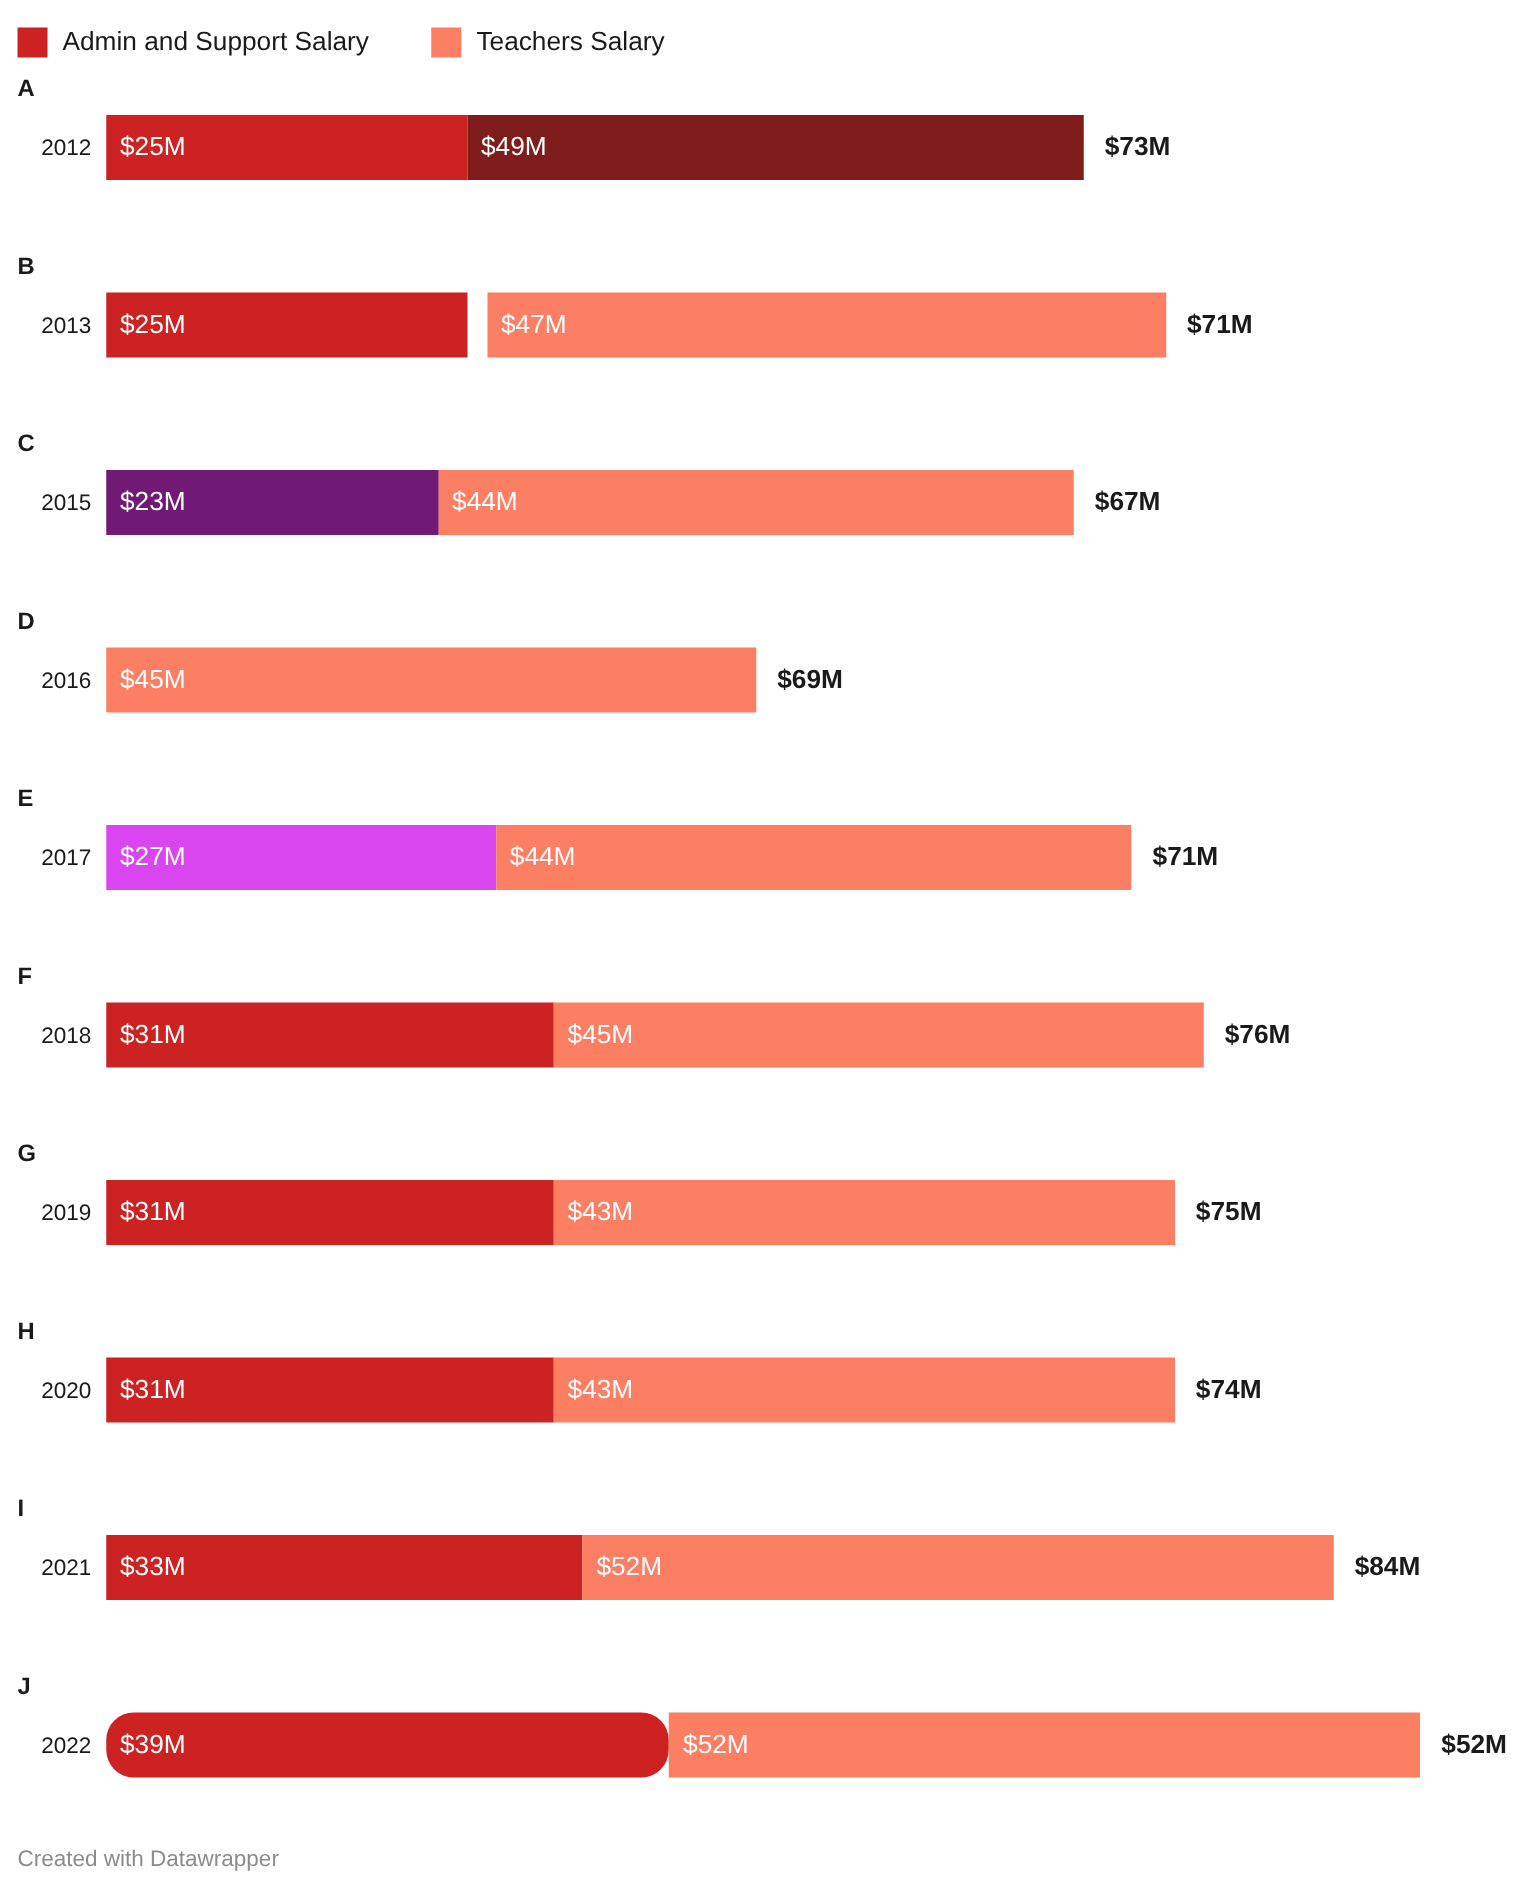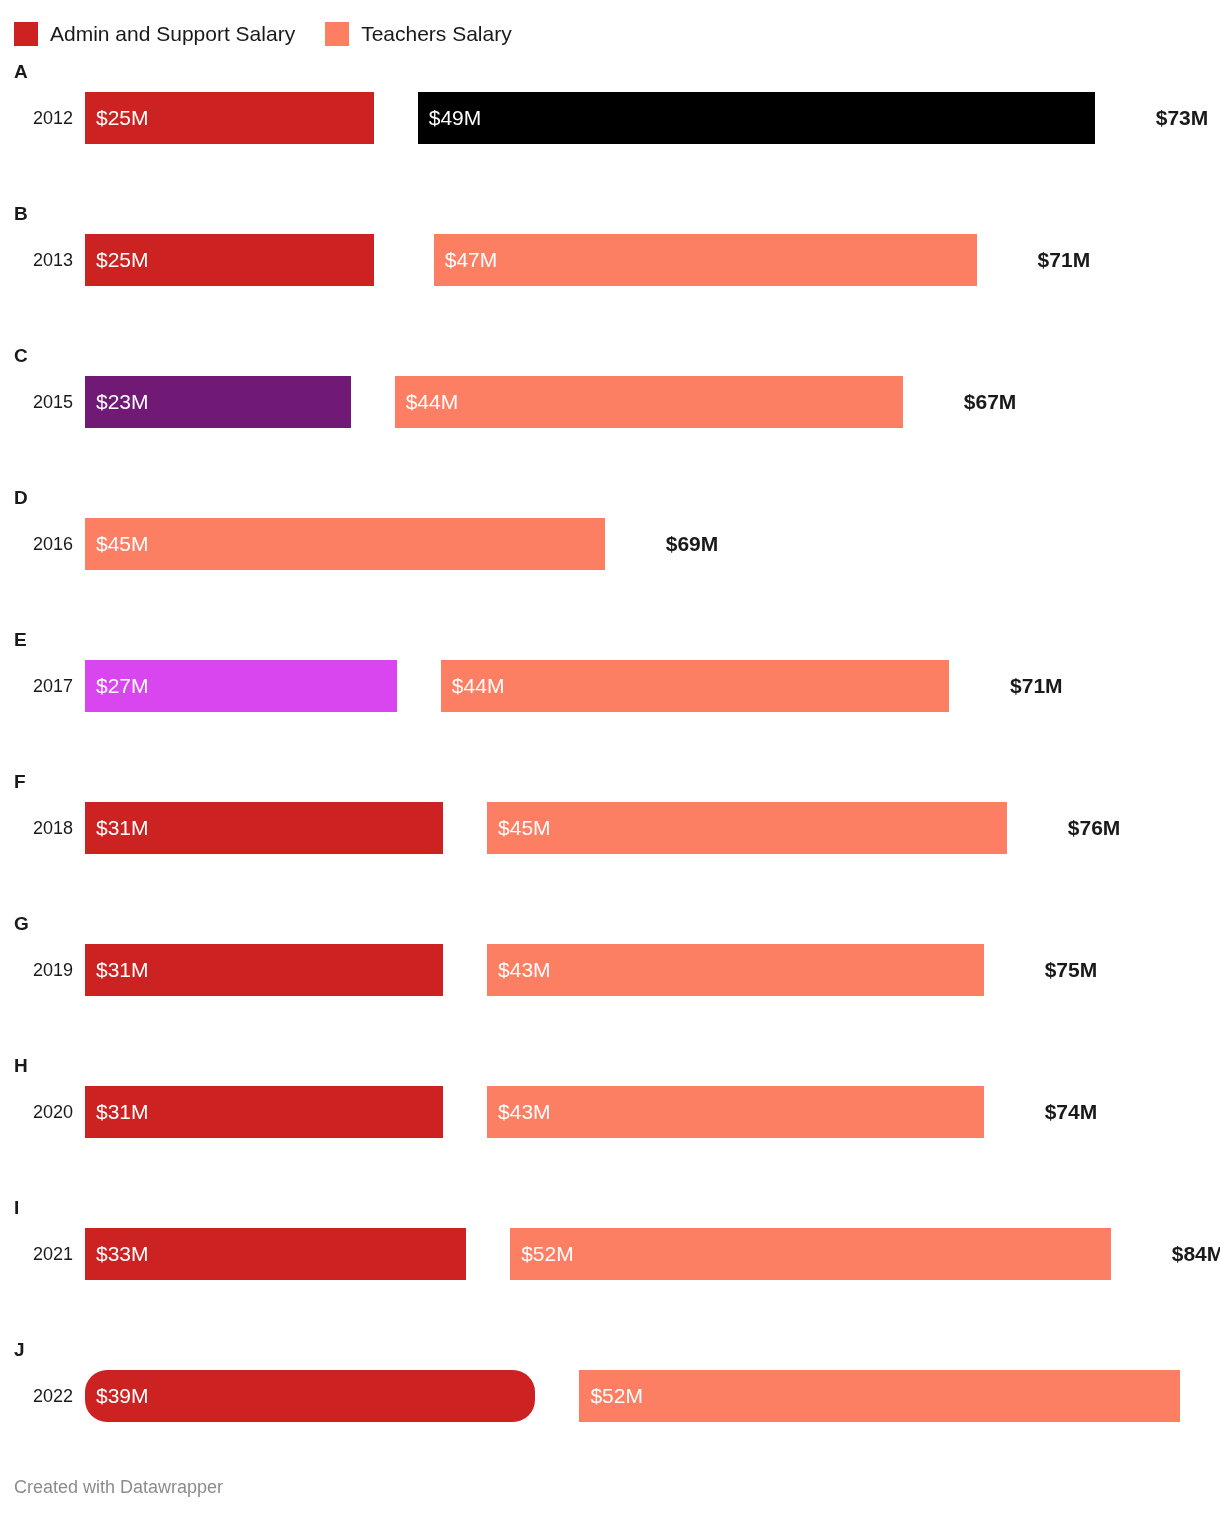--- a/index.html
+++ b/index.html
@@ -14,21 +14,21 @@
     font-family: "Liberation Sans", sans-serif;
     color: #1a1a1a;
     overflow: hidden;
     position: relative;
   }
 
   
   #legend {
     display: flex;
     align-items: center;
-    gap: 30px;
+    gap: 50px;
     padding: 14px 0 0 14px;
     height: 54px;
   }
   .legend-item {
     display: flex;
     align-items: center;
     gap: 12px;
   }
   .legend-swatch {
     width: 24px;
@@ -77,21 +77,20 @@
     color: #1a1a1a;
     flex: 0 0 85px;
     line-height: 52px;
   }
   .bar-track {
     position: relative;
     flex: 1 1 auto;
     height: 52px;
     display: flex;
     align-items: stretch;
-    gap: 44px;
   }
   .seg {
     height: 52px;
     display: flex;
     align-items: center;
     overflow: hidden;
   }
   .seg-label {
     color: #ffffff;
     font-size: 21px;
@@ -134,21 +133,21 @@
 
 <div id="chart">
     <div class="bar-group">
       <div class="group-letter">A</div>
       <div class="row">
         <div class="year-label">2012</div>
         <div class="bar-track">
           <div class="seg" style="background: rgb(204, 34, 34); width: 288.75px;">
             <span class="seg-label">$25M</span>
           </div>
-          <div class="seg" style="background: #000000; width: 677px;">
+          <div class="seg" style="background: #7f1d1d; width: 493px;">
             <span class="seg-label">$49M</span>
           </div>
           <div class="total-label">$73M</div>
         </div>
       </div>
     </div>
     <div class="bar-group">
       <div class="group-letter">B</div>
       <div class="row">
         <div class="year-label">2013</div>

